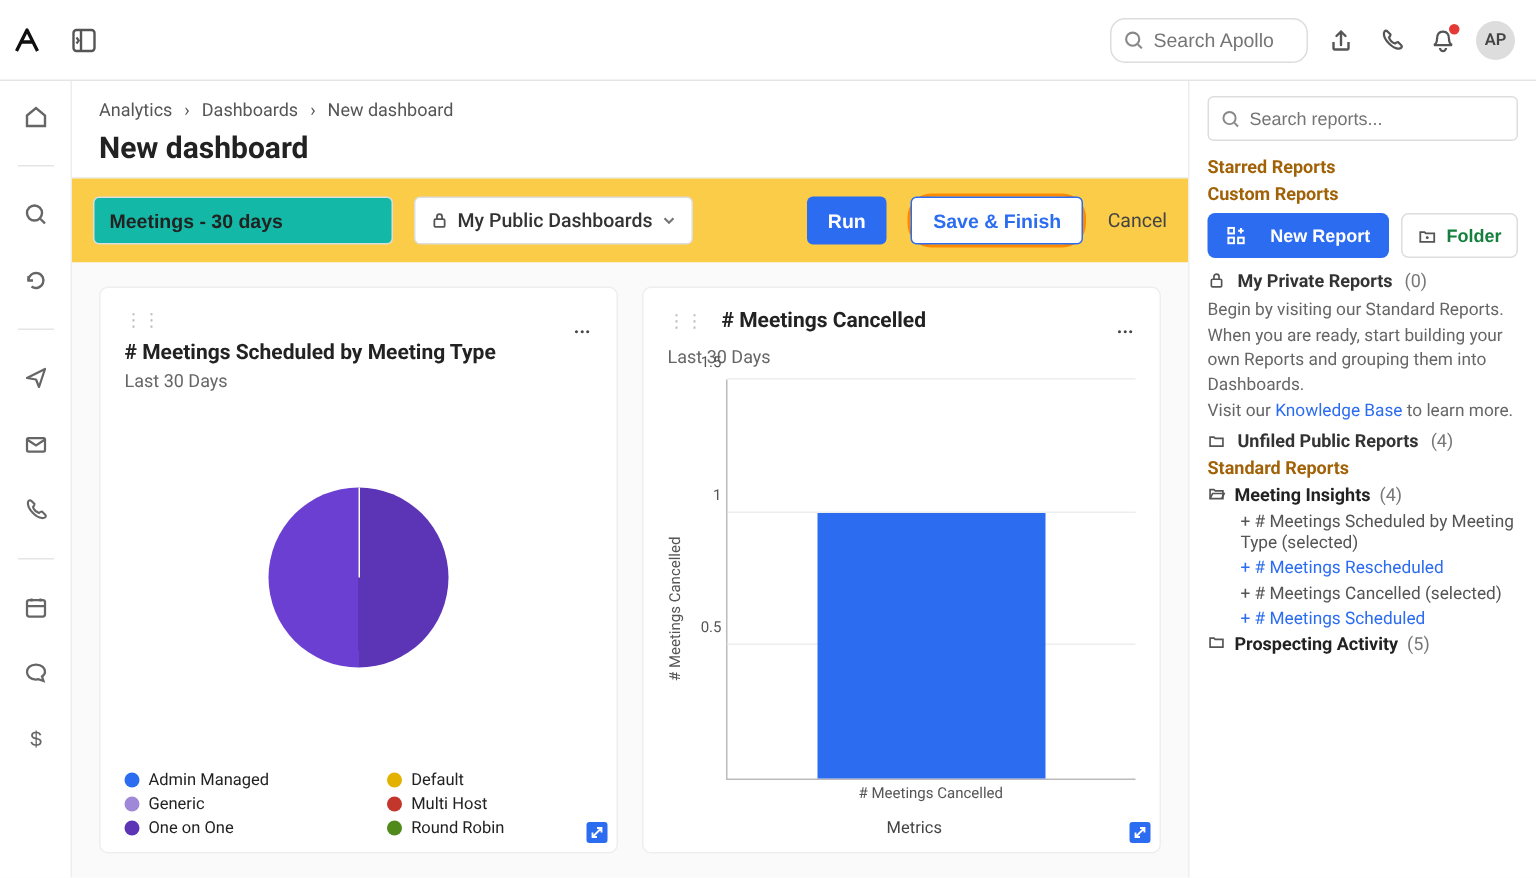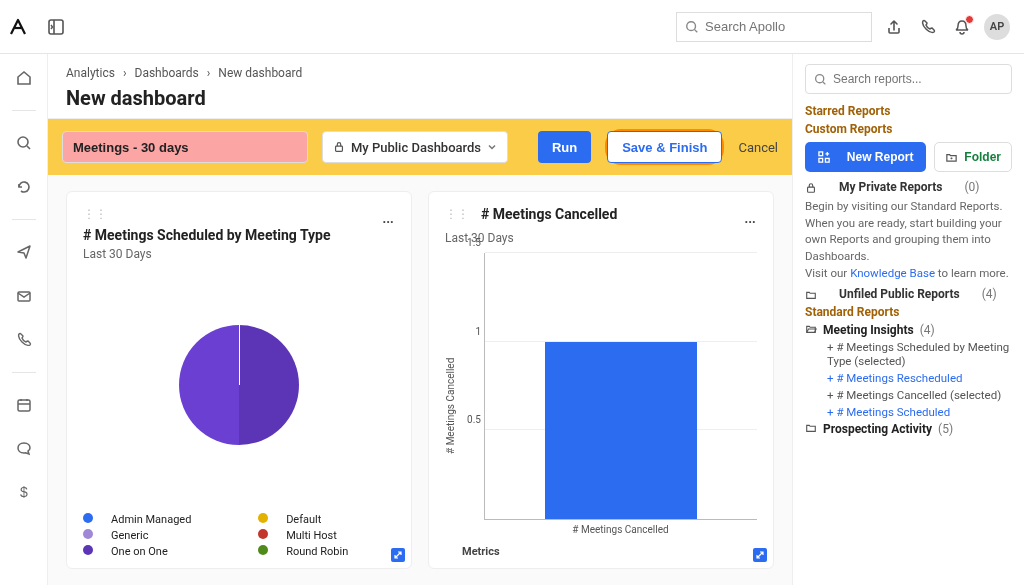--- a/index.html
+++ b/index.html
@@ -6,21 +6,21 @@
 body { font-family: -apple-system, BlinkMacSystemFont, "Segoe UI", Roboto, Helvetica, Arial, sans-serif; font-size: 13px; color: #222; background: #fff; width: 1024px; height: 585px; overflow: hidden; }
 
 .app { display: flex; flex-direction: column; height: 585px; }
 
 
 .topbar { height: 54px; border-bottom: 1px solid #e5e5e5; display: flex; align-items: center; padding: 0 14px 0 8px; gap: 10px; }
 .topbar .leftgroup { display: flex; align-items: center; gap: 16px; }
 .topbar .spacer { flex: 1; }
 .logo { font-size: 20px; font-weight: 700; letter-spacing: -1px; }
 .logo svg { display:block; }
-.search-box { width: 196px; height: 30px; border: 1px solid #ddd; border-radius: 0; display: flex; align-items: center; padding: 0 8px; color: #888; gap: 6px; font-size: 13px; background:#fff; }
+.search-box { width: 132px; height: 30px; border: 1px solid #ddd; border-radius: 10px; display: flex; align-items: center; padding: 0 8px; color: #888; gap: 6px; font-size: 13px; background:#fff; }
 .search-box input { border: none; outline: none; flex: 1; font-size: 13px; background: transparent; }
 .icon-btn { width: 24px; height: 24px; display: inline-flex; align-items: center; justify-content: center; color: #555; cursor: pointer; }
 .bell { position: relative; }
 .bell::after { content: ''; position: absolute; top: 0px; right: 0px; width: 7px; height: 7px; background: #e53935; border-radius: 50%; border:1px solid #fff; }
 .avatar { width: 26px; height: 26px; border-radius: 50%; background: #ddd; color: #444; font-size: 11px; font-weight: 600; display: inline-flex; align-items: center; justify-content: center; }
 
 
 .body { flex: 1; display: flex; min-height: 0; }
 .leftrail { width: 48px; border-right: 1px solid #eee; display: flex; flex-direction: column; align-items: center; padding: 12px 0; gap: 20px; color: #666; }
 .leftrail .divider { width: 24px; height: 1px; background: #e5e5e5; }
@@ -28,21 +28,21 @@
 .main { flex: 1; display: flex; flex-direction: column; background: #fafafa; min-width: 0; }
 
 
 .header-area { padding: 12px 18px 8px 18px; background: #fff; border-bottom: 1px solid #eee; }
 .crumbs { font-size: 12px; color: #555; display: flex; align-items: center; gap: 8px; }
 .page-title { font-size: 20px; font-weight: 700; margin-top: 6px; }
 
 
 .config-row { background: #facc48; padding: 10px 14px; display: flex; align-items: center; gap: 14px; }
 .text-input { height: 32px; border: 1px solid #ddd; border-radius: 4px; padding: 0 10px; font-size: 13px; font-weight: 600; color: #222; }
-.name-input { width: 246px; background: #fca5a5; }
+.name-input { width: 200px; background: #14b8a6; }
 .select { display: flex; align-items: center; gap: 6px; background: #fff; border: 1px solid #ddd; border-radius: 4px; padding: 0 10px; height: 32px; font-size: 13px; font-weight: 500; color: #333; cursor: pointer; }
 .btn { height: 32px; border-radius: 4px; padding: 0 14px; font-size: 13px; font-weight: 600; display: inline-flex; align-items: center; cursor: pointer; }
 .btn-primary { background: #2c6cf0; color: #fff; border: none; }
 .btn-outline { background: #fff; color: #2c6cf0; border: 1px solid #2c6cf0; }
 .highlight-wrap { border: 2px solid #ff8a00; border-radius: 16px; padding: 0; }
 .btn-link { color: #444; font-size: 13px; cursor: pointer; text-align: center; }
 
 
 .cards { flex: 1; padding: 16px 18px; display: flex; gap: 16px; overflow: hidden; background: #fafafa; }
 .card { background: #fff; border: 1px solid #eee; border-radius: 6px; flex: 1; padding: 14px 16px 10px 16px; display: flex; flex-direction: column; position: relative; min-width: 0; }
@@ -50,46 +50,46 @@
 .card-title { font-size: 14px; font-weight: 700; color: #222; }
 .card-sub { font-size: 12px; color: #666; margin-top: 4px; }
 .drag-handle { color: #bbb; font-size: 12px; margin-right: 6px; line-height: 10px; cursor: move; }
 .more-dots { color: #444; font-size: 18px; letter-spacing: 1px; cursor: pointer; }
 
 .chart-wrap { flex: 1; display: flex; flex-direction: column; align-items: center; justify-content: center; margin-top: 8px; min-height: 150px; }
 .pie { width: 120px; height: 120px; border-radius: 50%; background: conic-gradient(#5c34b6 0deg 180deg, #6a3fd1 180deg 360deg); position: relative; }
 .pie::after { content:''; position:absolute; left:50%; top:0; width:1px; height:50%; background:#fff; }
 
 .legend { display: grid; grid-template-columns: auto auto; column-gap: 20px; row-gap: 3px; font-size: 11px; margin-top: 12px; }
-.legend-item { display: flex; gap: 18px; }
+.legend-item { display: flex; align-items: center; gap: 6px; }
 .swatch { width: 10px; height: 10px; border-radius: 50%; }
 
 .barchart { flex: 1; display: flex; gap: 6px; align-items: stretch; margin-top: 8px; }
 .yaxis-label { writing-mode: vertical-rl; transform: rotate(180deg); font-size: 10px; color: #555; text-align: center; }
 .barplot { flex: 1; display: flex; flex-direction: column; }
 .plotarea { flex: 1; position: relative; border-left: 1px solid #bbb; border-bottom: 1px solid #bbb; margin-left: 22px; }
 .gridline { position: absolute; left: 0; right: 0; border-top: 1px solid #eee; }
 .ticklabel { position: absolute; left: -24px; width: 20px; text-align: right; font-size: 10px; color: #555; transform: translateY(-50%); }
 .bar { position: absolute; background: #2c6cf0; bottom: 0; }
 .xcat { font-size: 10px; color: #555; text-align: center; margin-left: 22px; margin-top: 4px; }
-.xaxis-label { font-size: 11px; color: #444; margin-top: 10px; font-weight: bold; }
+.xaxis-label { font-size: 11px; color: #444; text-align: center; margin-top: 10px; }
 
 .card-badge { position: absolute; right: 6px; bottom: 6px; width: 14px; height: 14px; background: #2c6cf0; border-radius: 2px; display:flex; align-items:center; justify-content:center; }
 .card-badge svg { display:block; }
 
 
 .rightpanel { width: 232px; border-left: 1px solid #eee; padding: 10px 12px 10px 12px; background: #fff; overflow-y: auto; font-size: 12px; }
 .rp-search { height: 30px; border: 1px solid #ddd; border-radius: 4px; display: flex; align-items: center; padding: 0 8px; gap: 6px; color: #888; margin-bottom: 10px; }
 .rp-search input { border: none; outline: none; flex: 1; font-size: 12px; }
 .rp-heading { font-size: 12px; font-weight: 700; color: #a16207; margin-top: 3px; margin-bottom: 4px; }
 .rp-sub { font-size: 11.5px; color: #666; margin-bottom: 8px; }
 .rp-btnrow { display: flex; gap: 8px; margin: 6px 0 8px 0; }
 .rp-new { flex: 1; background: #2c6cf0; color: #fff; border: none; border-radius: 5px; height: 30px; font-size: 12px; font-weight: 600; display: flex; align-items: center; justify-content: center; gap: 16px; cursor: pointer; }
 .rp-folder { background: #fff; color: #15803d; border: 1px solid #ddd; border-radius: 5px; height: 30px; padding: 0 10px; font-size: 12px; font-weight: 600; display: flex; align-items: center; gap: 6px; cursor: pointer; }
-.rp-line { display: flex; align-items: flex-end; gap: 22px; font-size: 12px; color: #333; margin: 4px 0; cursor: pointer; }
+.rp-line { display: flex; align-items: center; gap: 8px; font-size: 12px; color: #333; margin: 4px 0; cursor: pointer; }
 .rp-desc { font-size: 11.5px; color: #666; line-height: 1.45; margin: 4px 0 6px 0; }
 .rp-desc a { color: #2c6cf0; text-decoration: none; }
 .rp-tree { font-size: 12px; }
 .rp-tree-item { display: flex; align-items: flex-start; gap: 6px; margin: 3px 0; cursor: pointer; }
 .rp-sublist { margin-left: 22px; }
 .rp-sublist li { font-size: 11.5px; color: #555; margin: 3px 0; list-style: none; }
 .rp-sublist li.link { color: #2c6cf0; }
 .count { color: #777; }
 
 svg { flex-shrink: 0; }

